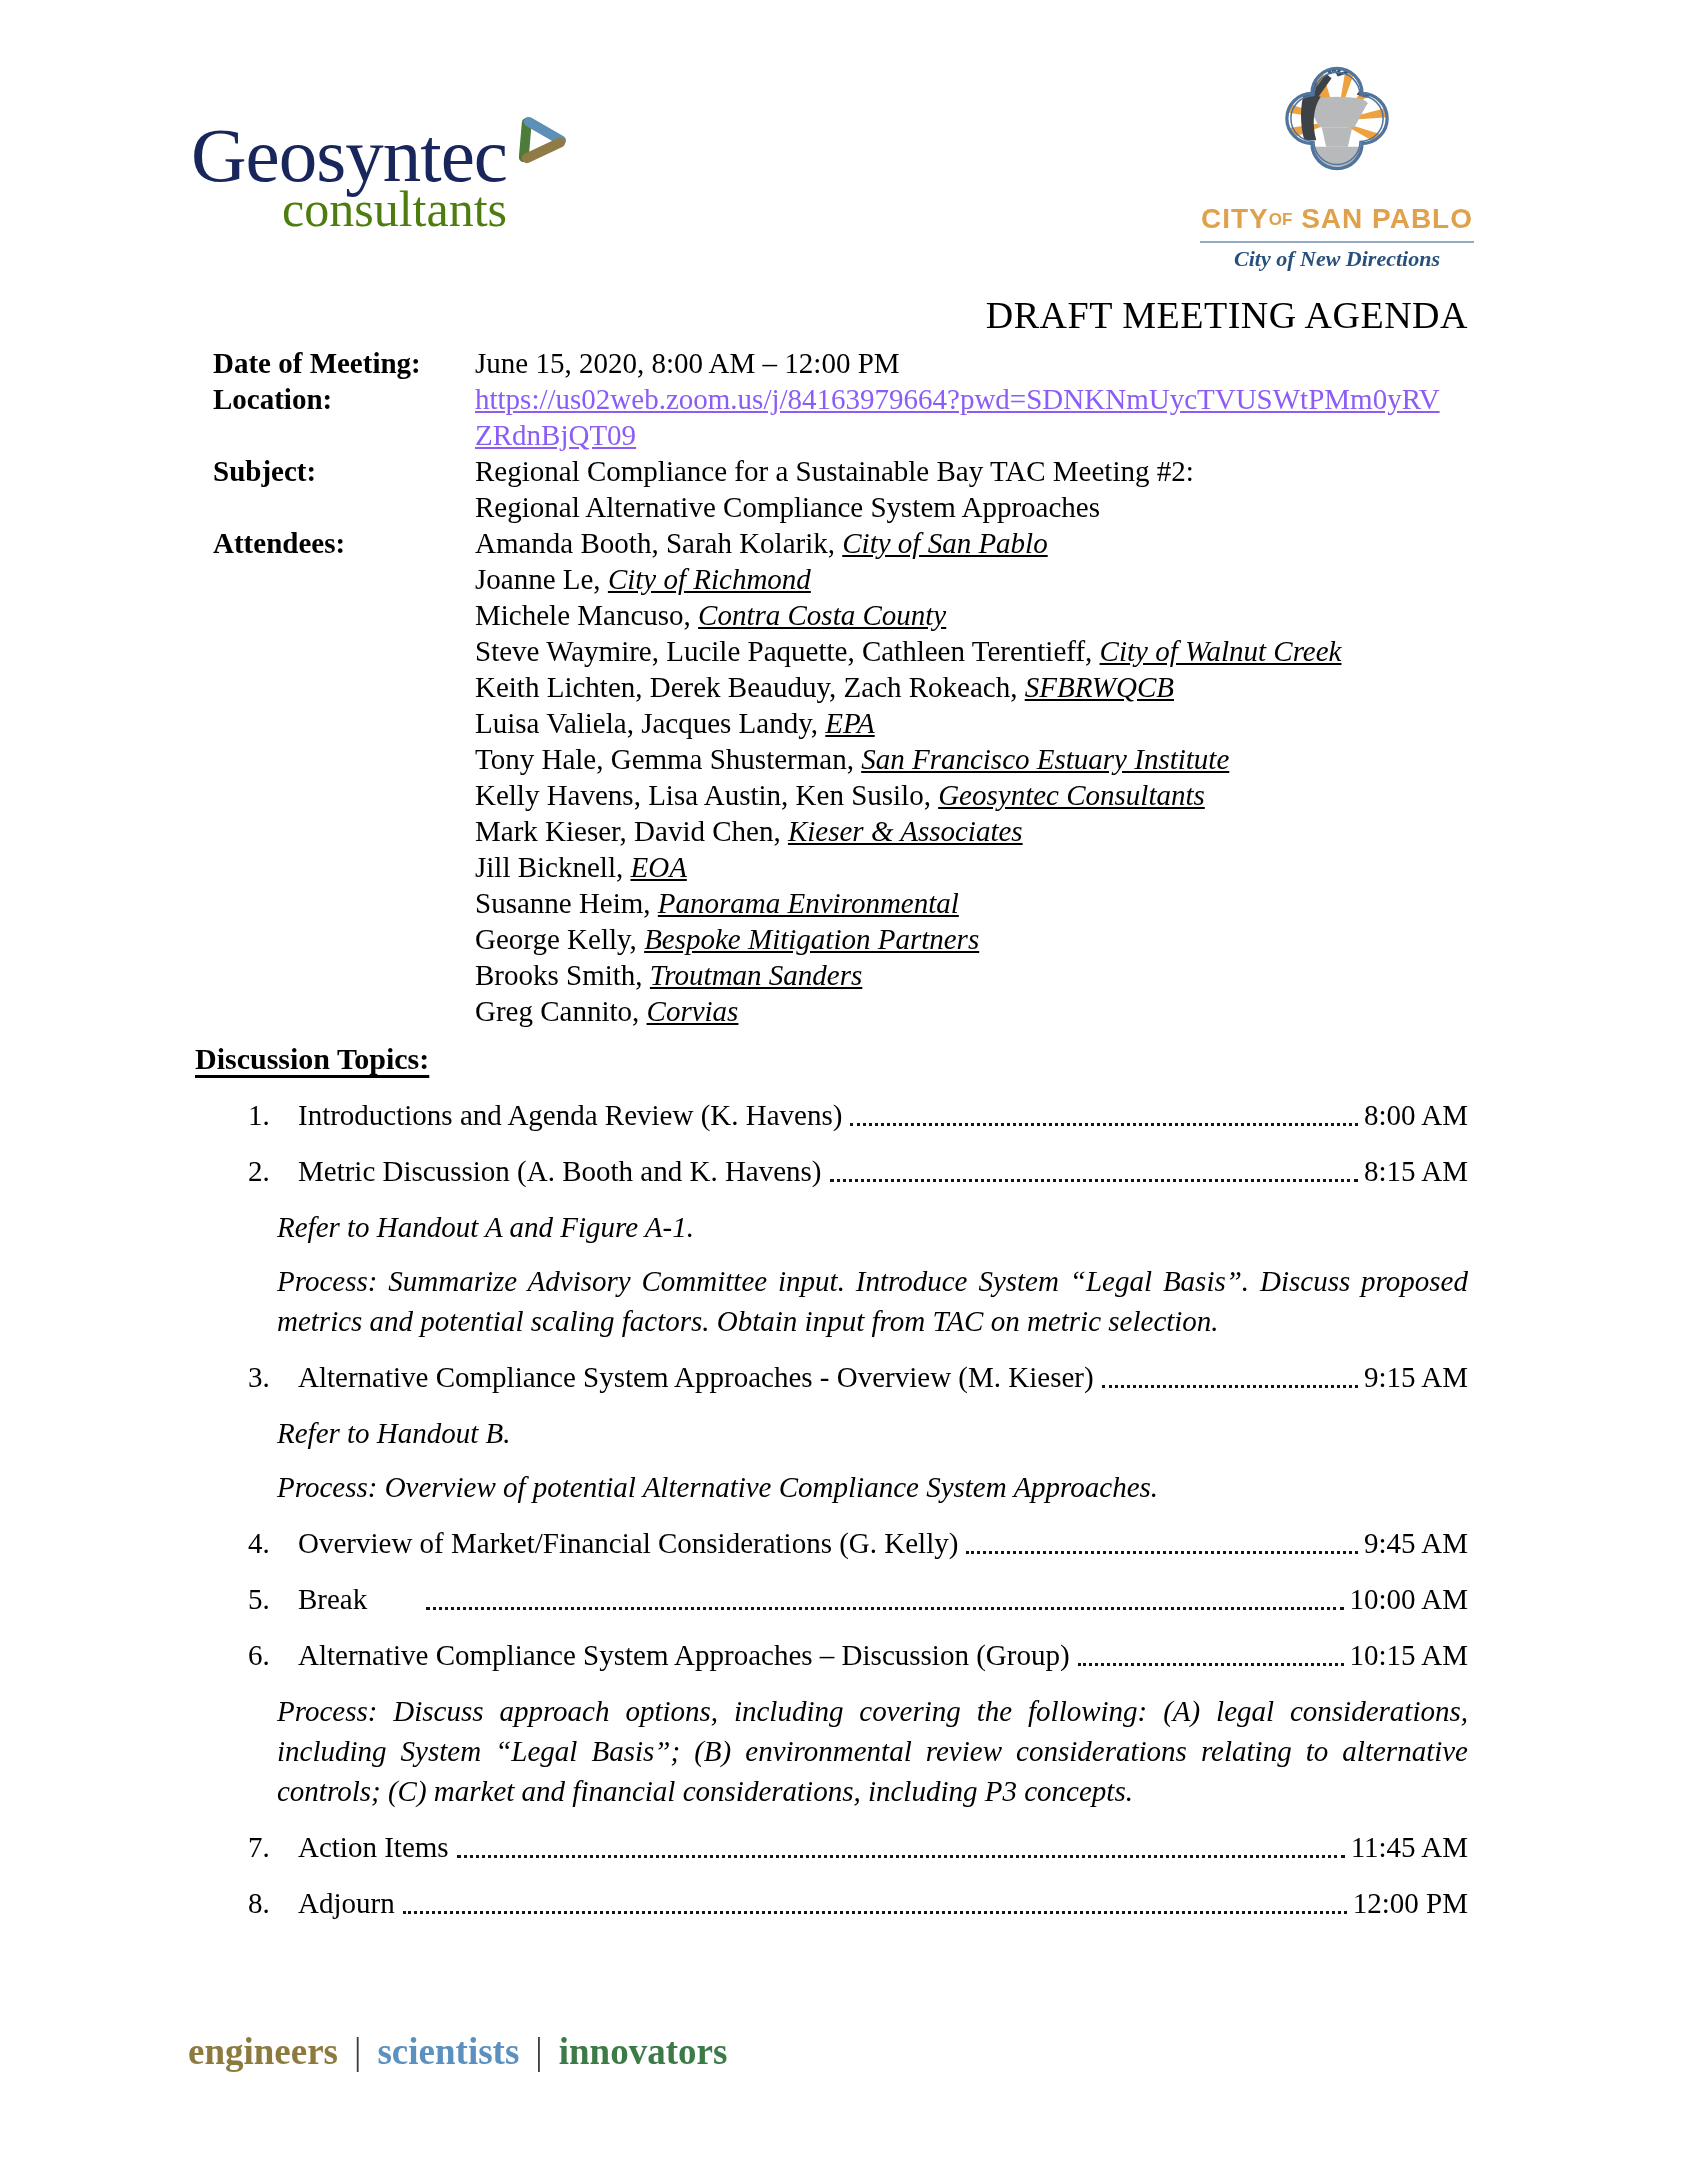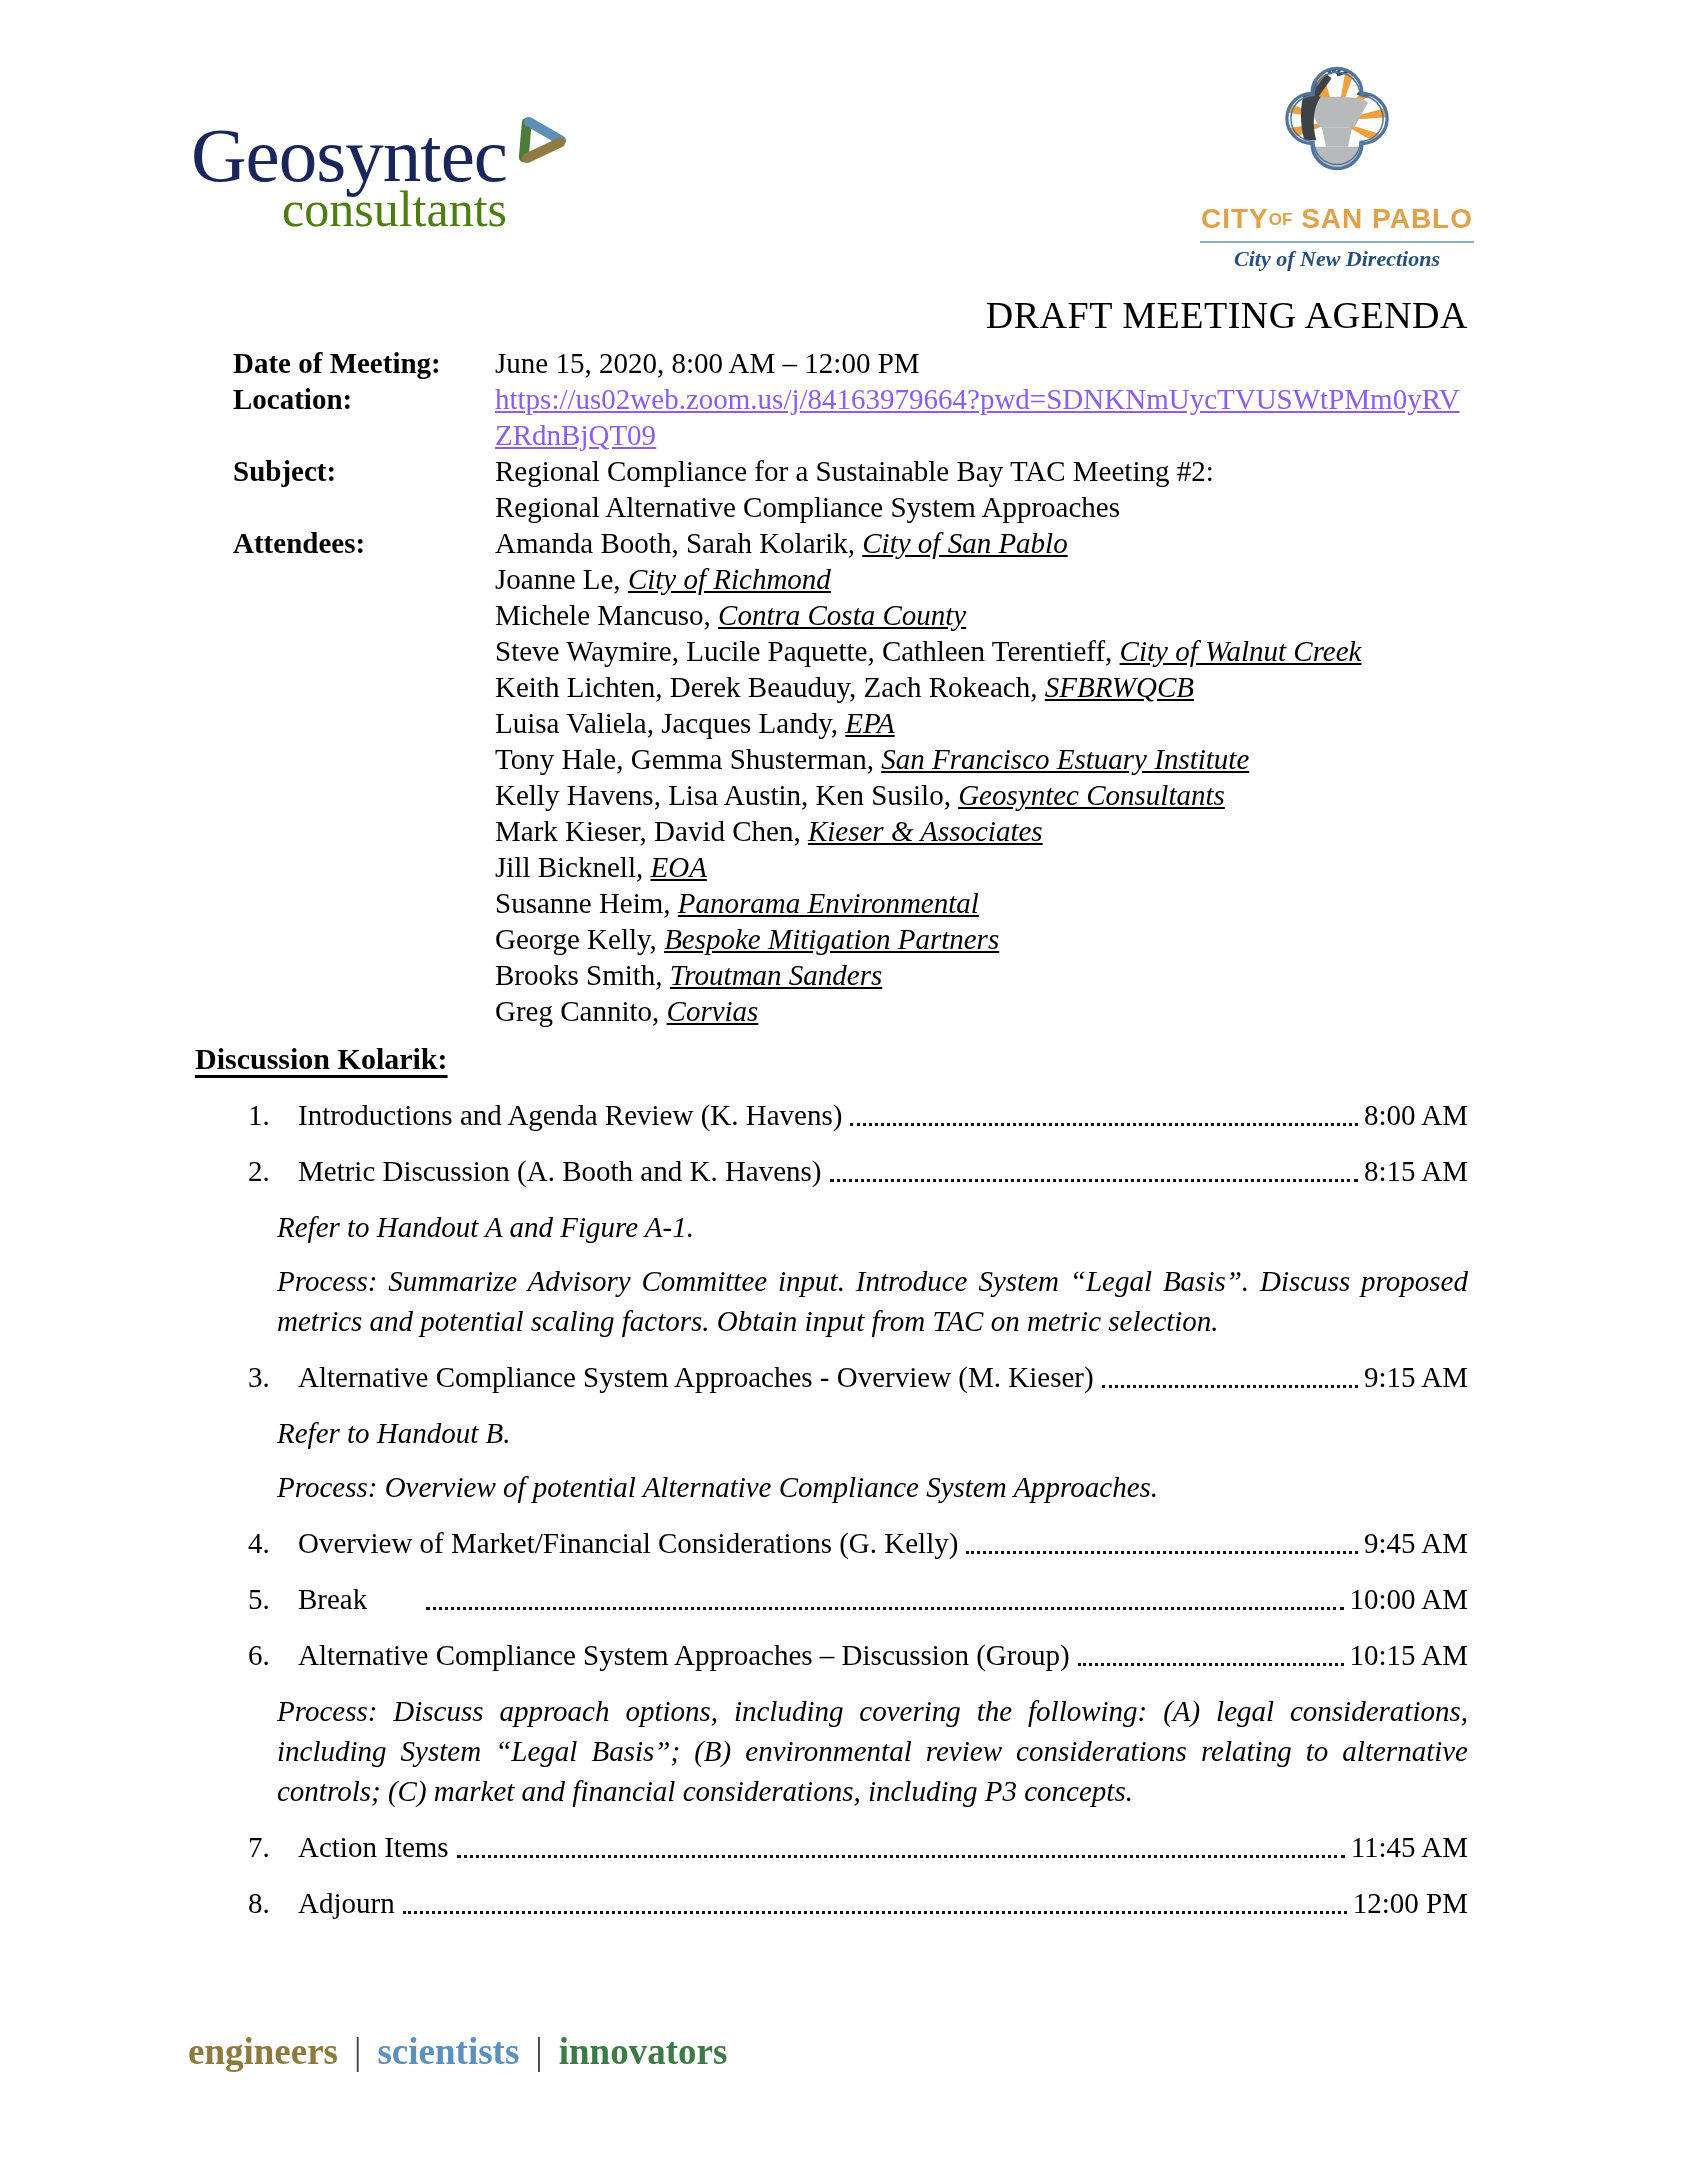--- a/index.html
+++ b/index.html
@@ -21,21 +21,21 @@
   .sp-tag{font-size:22px;line-height:24px;font-style:italic;font-weight:700;color:#27517c;}
 
   
   .doc-title{position:absolute;left:213px;top:293px;width:1255px;text-align:right;
              font-size:38px;font-weight:400;letter-spacing:0.5px;}
 
   
   .content{position:absolute;left:213px;top:345px;width:1255px;font-size:29px;}
   .meta{display:block;}
   .meta-row{display:flex;}
-  .meta-label{flex:0 0 262px;font-weight:700;line-height:36px;margin-left:20px;}
+  .meta-label{flex:0 0 262px;font-weight:700;line-height:36px;}
   .meta-value{flex:1;line-height:36px;}
   .meta-value .it{font-style:italic;text-decoration:underline;}
   a.link{color:#8b5cf6;text-decoration:underline;cursor:pointer;word-break:break-all;}
 
   .topics-heading{font-weight:700;font-size:30px;line-height:40px;margin:10px 0 0 -18px;
                   text-decoration:underline;text-underline-offset:6px;text-decoration-thickness:3px;}
 
   .agenda{margin-top:14px;}
   .agenda-item{display:flex;align-items:baseline;line-height:40px;margin:16px 0;}
   .agenda-num{flex:0 0 50px;margin-left:35px;}
@@ -158,21 +158,21 @@
             <div><span>Kelly Havens, Lisa Austin, Ken Susilo, </span><span class="it">Geosyntec Consultants</span></div>
             <div><span>Mark Kieser, David Chen, </span><span class="it">Kieser &amp; Associates</span></div>
             <div><span>Jill Bicknell, </span><span class="it">EOA</span></div>
             <div><span>Susanne Heim, </span><span class="it">Panorama Environmental</span></div>
             <div><span>George Kelly, </span><span class="it">Bespoke Mitigation Partners</span></div>
             <div><span>Brooks Smith, </span><span class="it">Troutman Sanders</span></div>
             <div><span>Greg Cannito, </span><span class="it">Corvias</span></div>
           </div>
         </div>
       </div>
-    <div class="topics-heading">Discussion Kolarik:</div>
+    <div class="topics-heading">Discussion Topics:</div>
     <div class="agenda">
         <div class="agenda-item">
           <span class="agenda-num">1.</span>
           <span class="agenda-title">Introductions and Agenda Review (K. Havens)</span>
           <span class="leader"></span>
           <span class="agenda-time">8:00 AM</span>
         </div>
         <div class="agenda-item">
           <span class="agenda-num">2.</span>
           <span class="agenda-title">Metric Discussion (A. Booth and K. Havens)</span>

